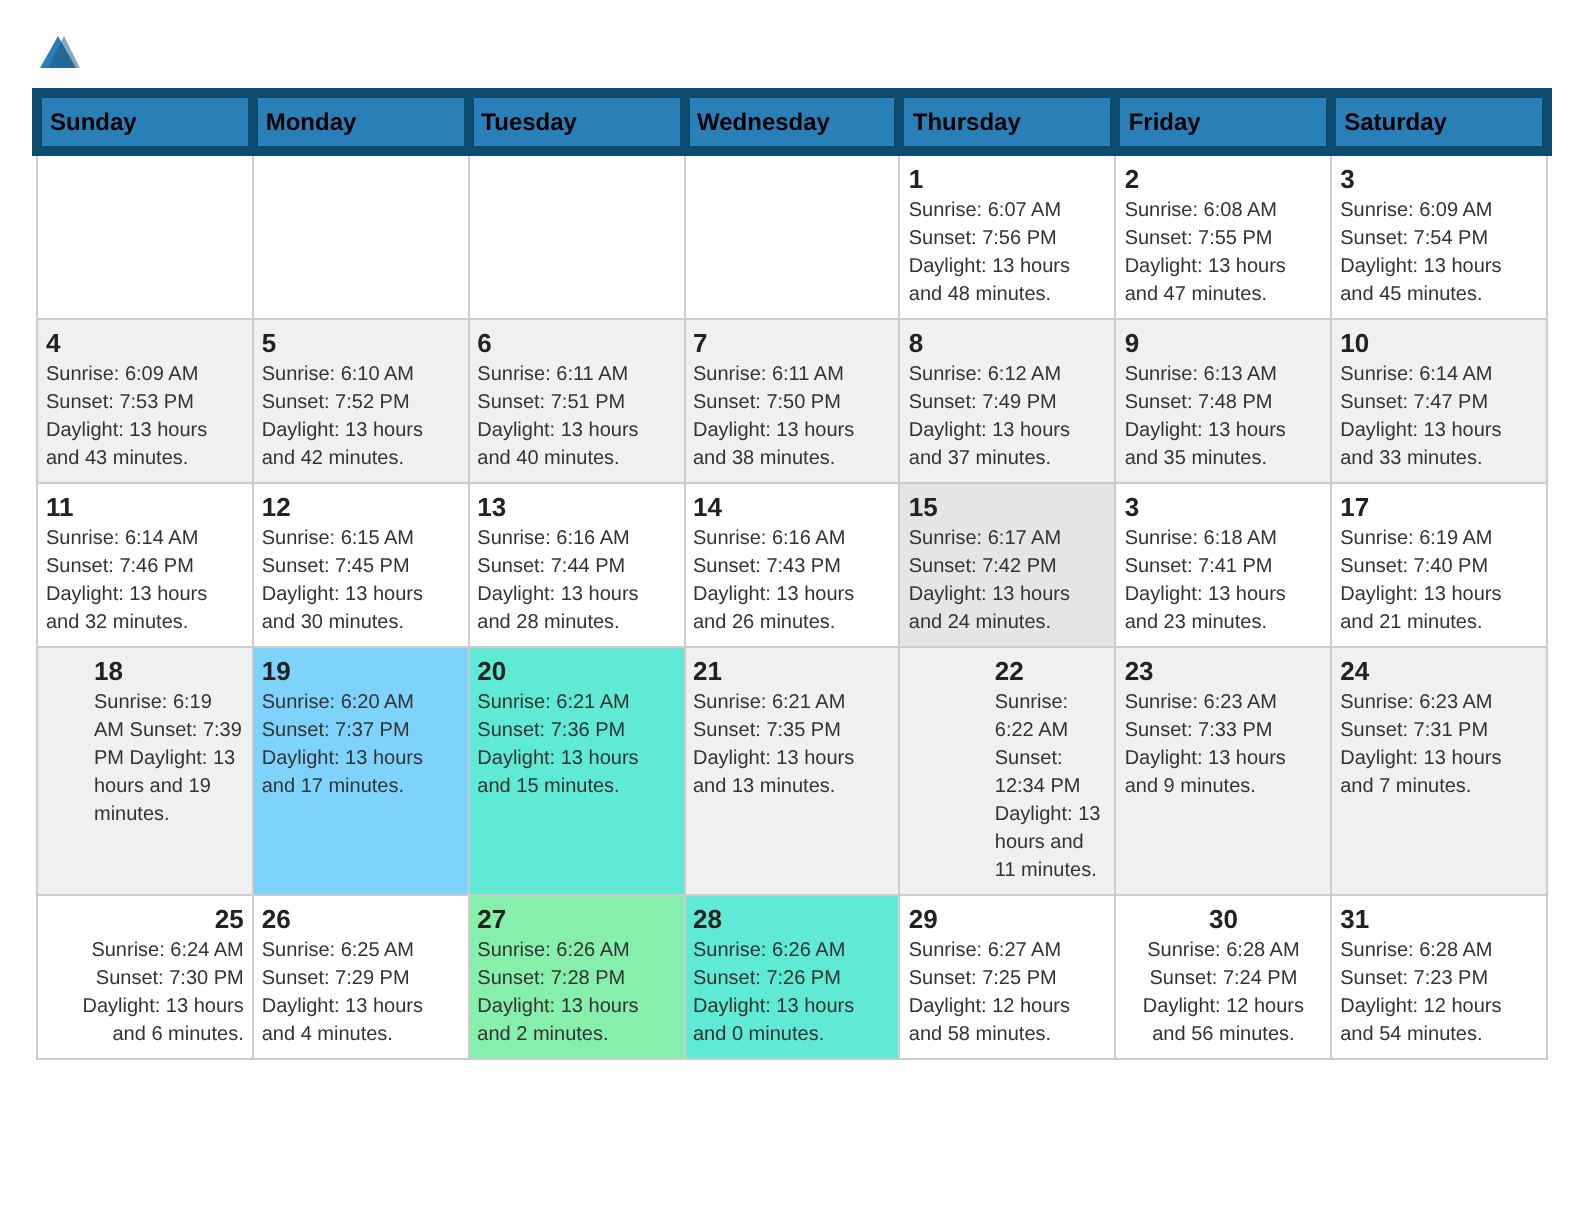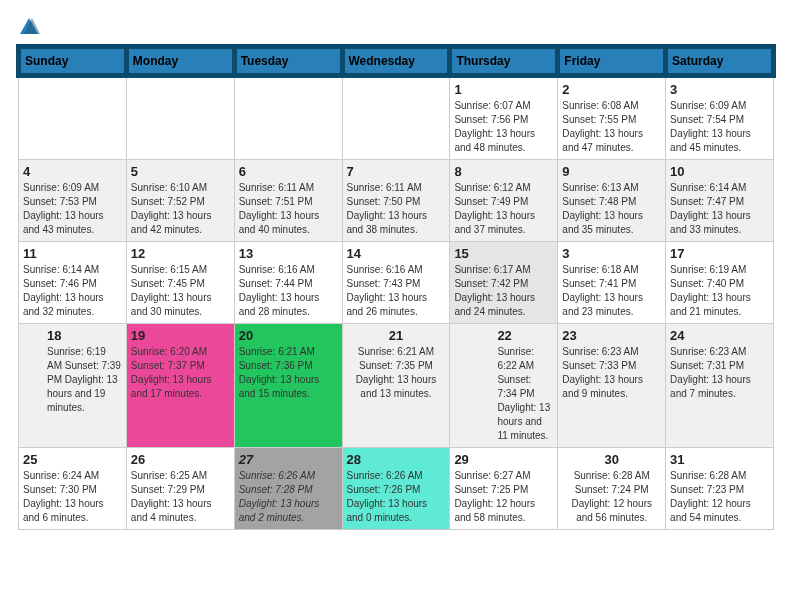--- a/index.html
+++ b/index.html
@@ -267,79 +267,79 @@
         </td>
       </tr>
       <tr class="row-4">
         <td style="background: rgb(240, 240, 240); padding-left: 28px;">
           <span class="day-number">18</span>
           <div class="day-info">Sunrise: 6:19 AM
 Sunset: 7:39 PM
 Daylight: 13 hours
 and 19 minutes.</div>
         </td>
-        <td style="background: #ec4899;">
+        <td style="background: #7dd3fc;">
           <span class="day-number">19</span>
           <div class="day-info">Sunrise: 6:20 AM
 Sunset: 7:37 PM
 Daylight: 13 hours
 and 17 minutes.</div>
         </td>
-        <td style="background: #22c55e;">
+        <td style="background: #5eead4;">
           <span class="day-number">20</span>
           <div class="day-info">Sunrise: 6:21 AM
 Sunset: 7:36 PM
 Daylight: 13 hours
 and 15 minutes.</div>
         </td>
-        <td style="background: rgb(240, 240, 240); text-align: center;">
+        <td style="background: rgb(240, 240, 240);">
           <span class="day-number">21</span>
           <div class="day-info">Sunrise: 6:21 AM
 Sunset: 7:35 PM
 Daylight: 13 hours
 and 13 minutes.</div>
         </td>
         <td style="background: rgb(240, 240, 240); padding-left: 47px;">
           <span class="day-number">22</span>
           <div class="day-info">Sunrise: 6:22 AM
-Sunset: 7:34 PM
+Sunset: 12:34 PM
 Daylight: 13 hours
 and 11 minutes.</div>
         </td>
         <td style="background: rgb(240, 240, 240);">
           <span class="day-number">23</span>
           <div class="day-info">Sunrise: 6:23 AM
 Sunset: 7:33 PM
 Daylight: 13 hours
 and 9 minutes.</div>
         </td>
         <td style="background: rgb(240, 240, 240);">
           <span class="day-number">24</span>
           <div class="day-info">Sunrise: 6:23 AM
 Sunset: 7:31 PM
 Daylight: 13 hours
 and 7 minutes.</div>
         </td>
       </tr>
       <tr class="row-5">
-        <td style="background: rgb(255, 255, 255);">
+        <td style="background: rgb(255, 255, 255); text-align: right;">
           <span class="day-number">25</span>
           <div class="day-info">Sunrise: 6:24 AM
 Sunset: 7:30 PM
 Daylight: 13 hours
 and 6 minutes.</div>
         </td>
         <td style="background: rgb(255, 255, 255);">
           <span class="day-number">26</span>
           <div class="day-info">Sunrise: 6:25 AM
 Sunset: 7:29 PM
 Daylight: 13 hours
 and 4 minutes.</div>
         </td>
-        <td style="background: #a3a3a3; font-style: italic;">
+        <td style="background: #86efac;">
           <span class="day-number">27</span>
           <div class="day-info">Sunrise: 6:26 AM
 Sunset: 7:28 PM
 Daylight: 13 hours
 and 2 minutes.</div>
         </td>
         <td style="background: #5eead4;">
           <span class="day-number">28</span>
           <div class="day-info">Sunrise: 6:26 AM
 Sunset: 7:26 PM

